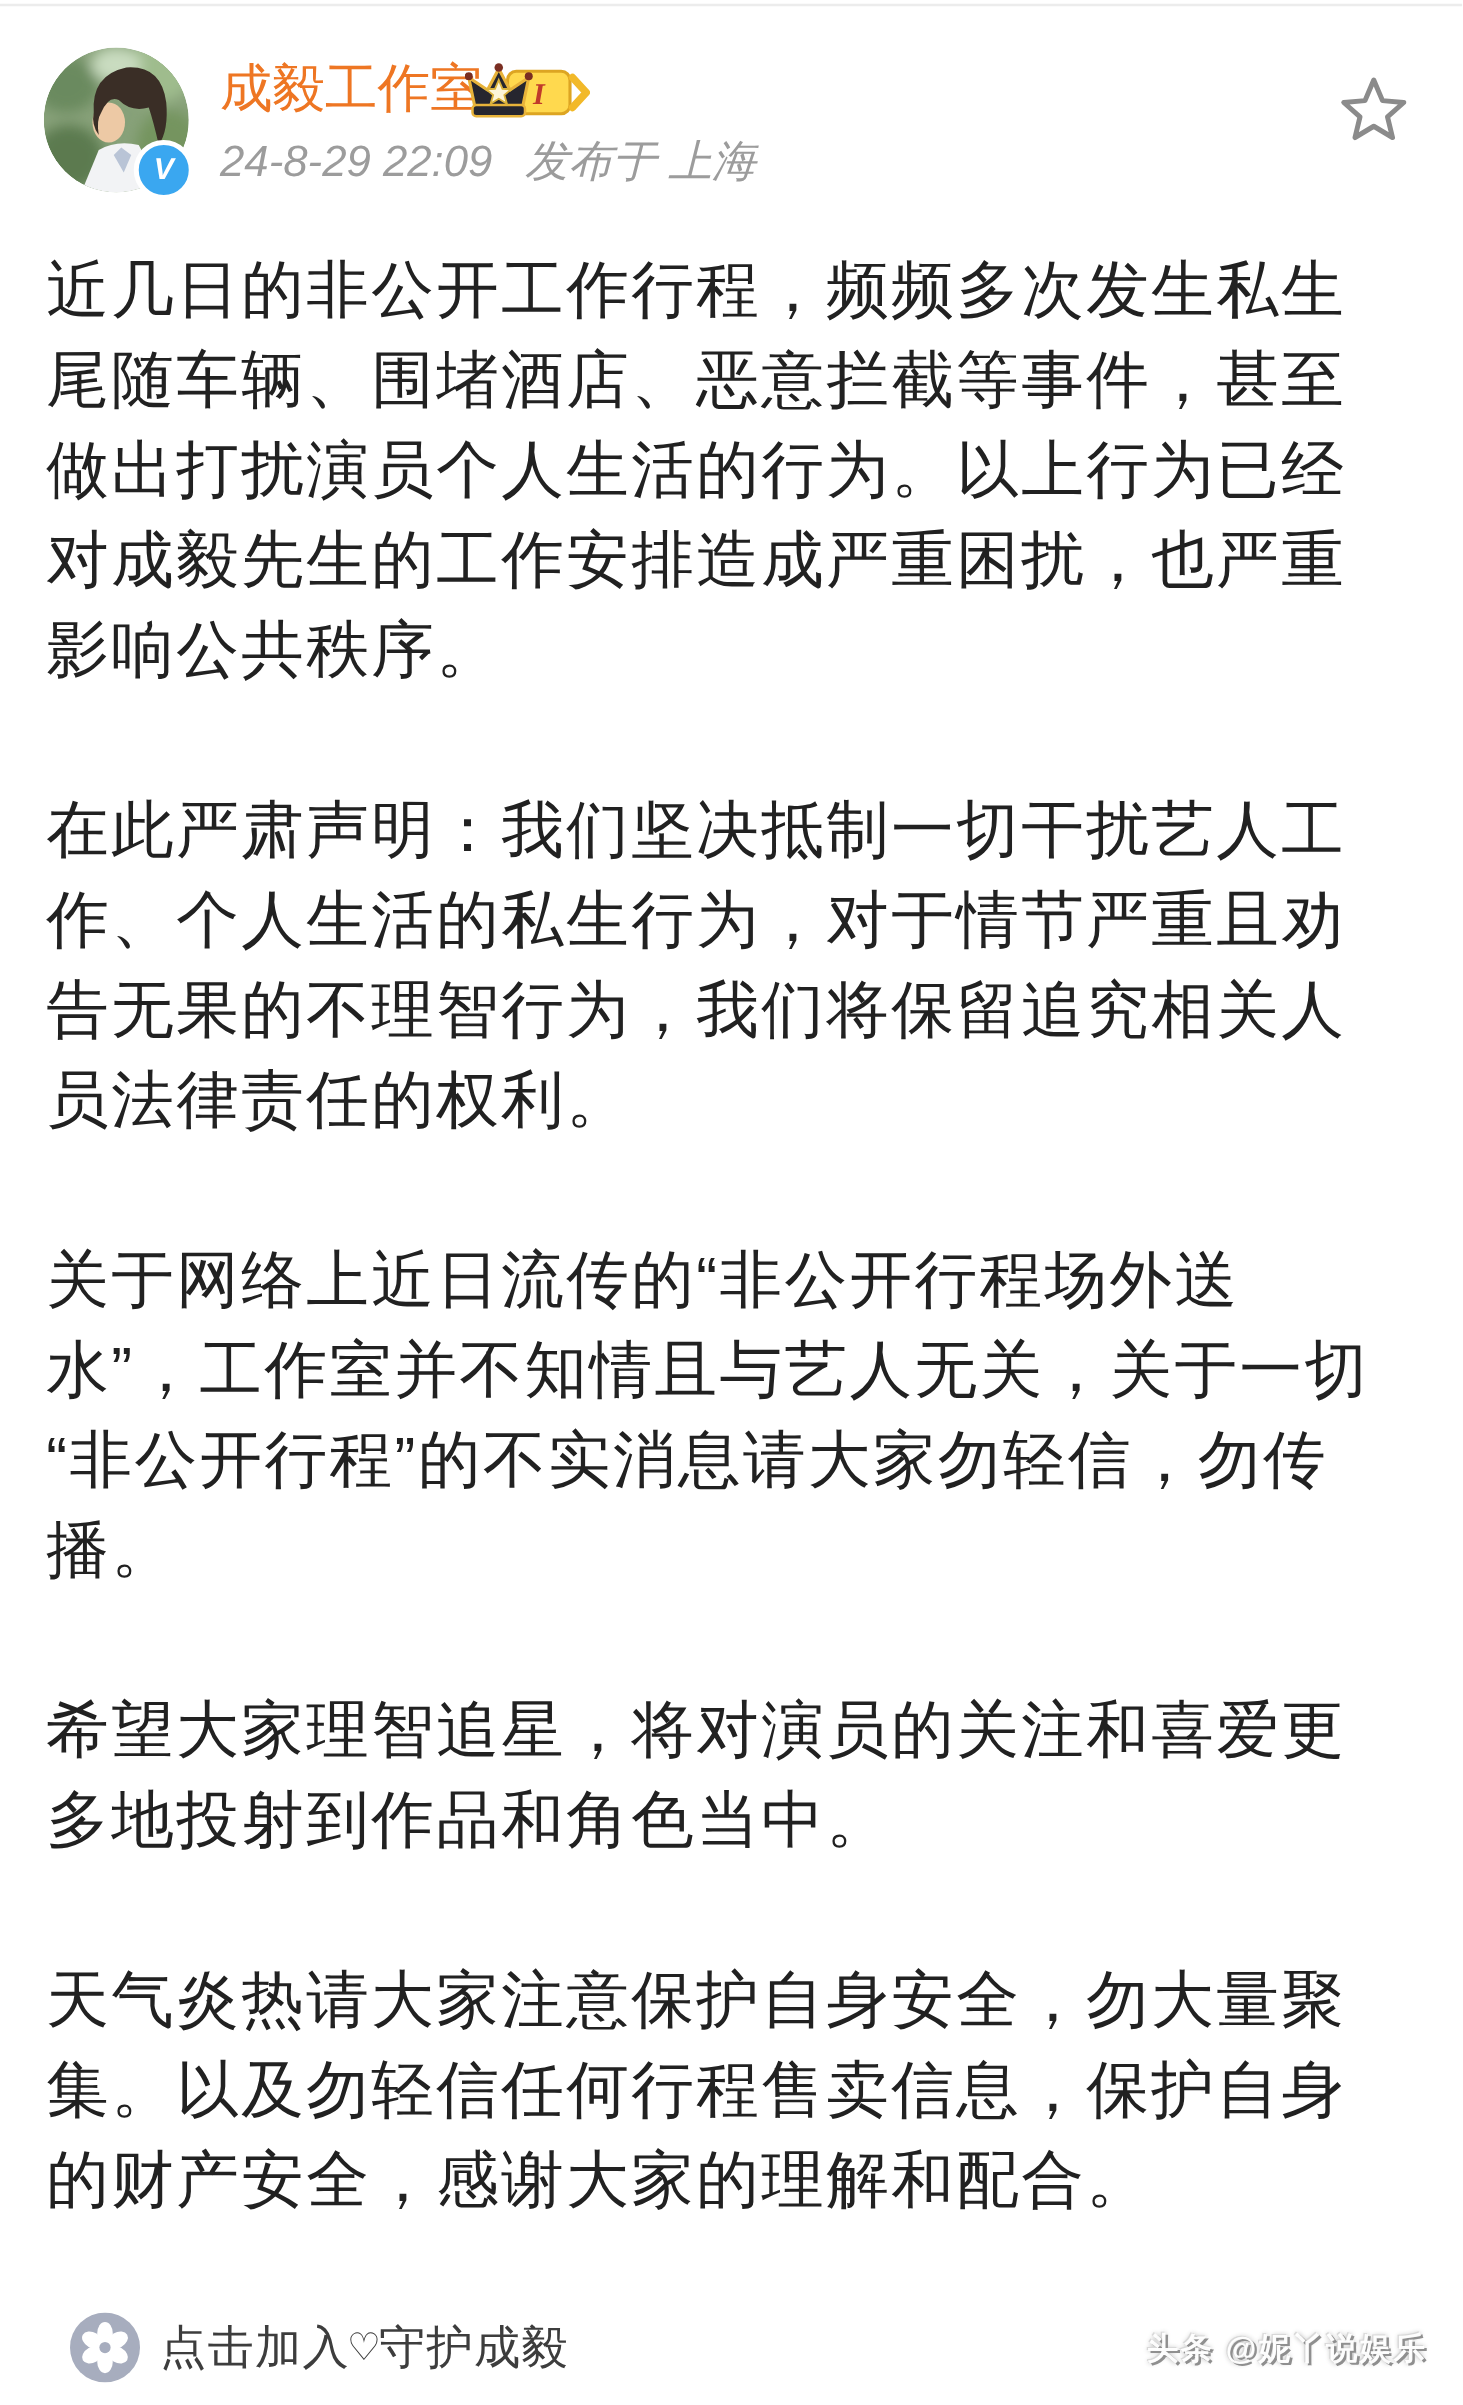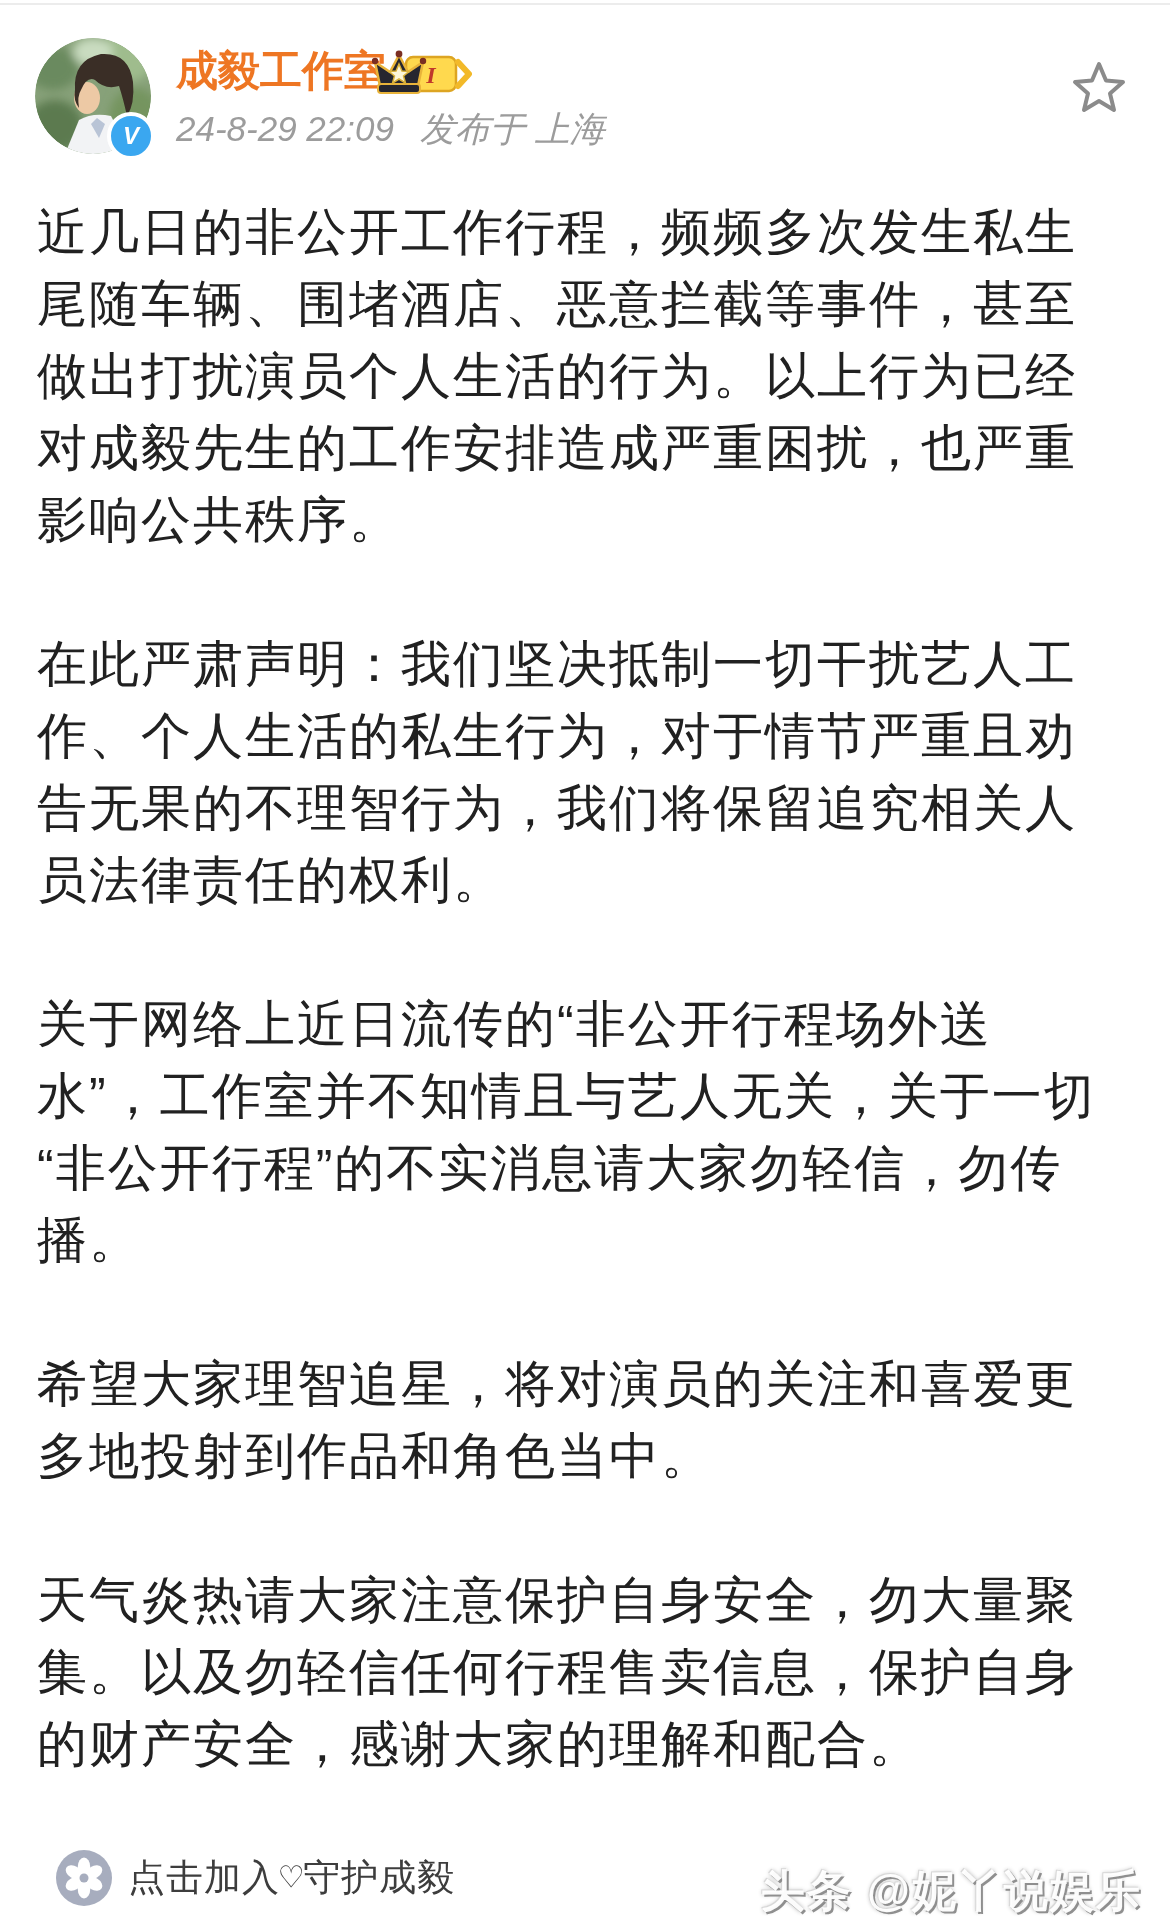--- a/index.html
+++ b/index.html
@@ -6,36 +6,36 @@
   .page{position:relative;width:1170px;height:1924px;background:#ffffff;overflow:hidden;
         font-family:"Liberation Sans","DejaVu Sans",sans-serif;}
   .top-hairline{position:absolute;top:3px;left:0;right:0;height:2px;background:#ececec;}
 
   
   .avatar-wrap{position:absolute;left:35px;top:38px;width:116px;height:116px;}
   .avatar-img{width:116px;height:116px;border-radius:50%;overflow:hidden;display:block;}
   .v-badge{position:absolute;right:-4px;bottom:-6px;width:40px;height:40px;border-radius:50%;
            background:#3aa7f0;border:4px solid #ffffff;color:#ffffff;font-weight:bold;
            font-size:24px;display:flex;align-items:center;justify-content:center;font-style:italic;}
-  .username{position:absolute;left:176px;top:48px;font-size:42px;font-weight:700;color:#ee7623;line-height:1.1;}
+  .username{position:absolute;left:176px;top:48px;font-size:42px;font-weight:400;color:#ee7623;line-height:1.1;}
   .vip-badge{position:absolute;left:372px;top:50px;width:100px;height:50px;}
   .meta{position:absolute;left:176px;top:106px;font-size:35px;color:#9c9c9c;}
   .meta span{margin-right:26px;font-style:italic;}
   .fav-star{position:absolute;left:1070px;top:58px;width:58px;height:58px;cursor:pointer;}
 
   
   .post-body{position:absolute;left:37px;top:196px;width:1100px;}
   .post-par{margin:0 0 72px 0;font-size:50px;line-height:72px;letter-spacing:2px;
             color:#212121;white-space:pre-line;}
 
   
   .fan-badge{position:absolute;left:56px;top:1850px;display:flex;align-items:center;gap:16px;cursor:pointer;}
   .fan-badge-label{font-size:37px;color:#3d3d3d;letter-spacing:1px;font-family:Liberation Mono, monospace;}
   .flower{width:56px;height:56px;display:block;}
-  .watermark{position:absolute;right:28px;top:1862px;font-size:44px;font-weight:700;
+  .watermark{position:absolute;right:28px;top:1862px;font-size:25px;font-weight:700;
              color:rgba(255,255,255,0.96);letter-spacing:2px;
              text-shadow:2px 2px 0 #8f8f8f,-1px -1px 0 #d8d8d8,0 0 4px rgba(0,0,0,0.30);}
 </style>
 </head>
 <body>
 
 <div class="page">
   <div class="top-hairline"></div>
 
   <div class="avatar-wrap">

